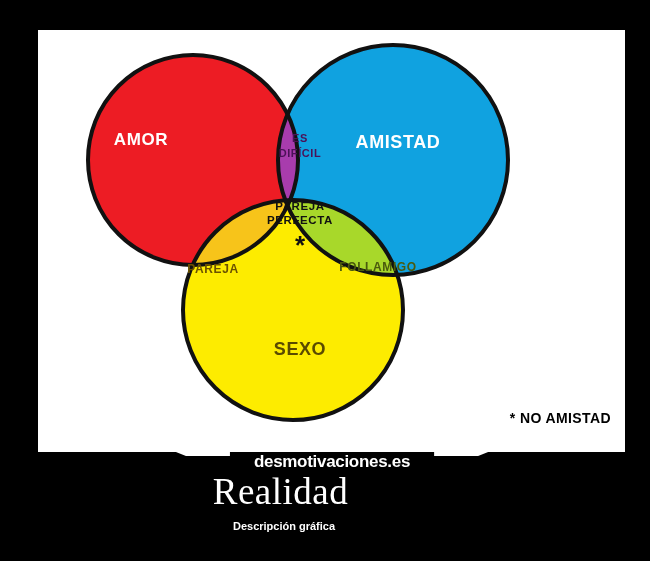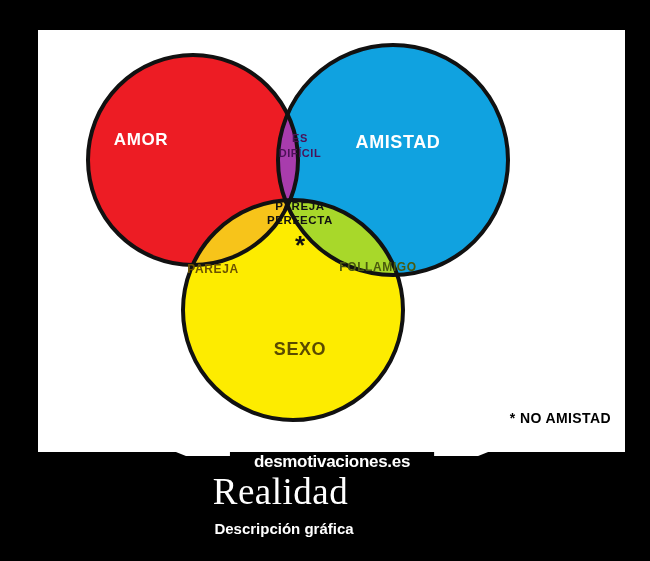--- a/index.html
+++ b/index.html
@@ -97,21 +97,21 @@
     color: #ffffff;
     letter-spacing: 0.5px;
   }
   #subtitle {
     position: absolute;
     left: 0;
     top: 520px;
     width: 554px;
     text-align: center;
     font-family: "Liberation Sans", sans-serif;
-    font-size: 15px;
+    font-size: 11px;
     font-weight: bold;
     color: #ffffff;
   }
 </style>
 </head>
 <body>
 
 <div id="poster">
 
   <div id="frame">

